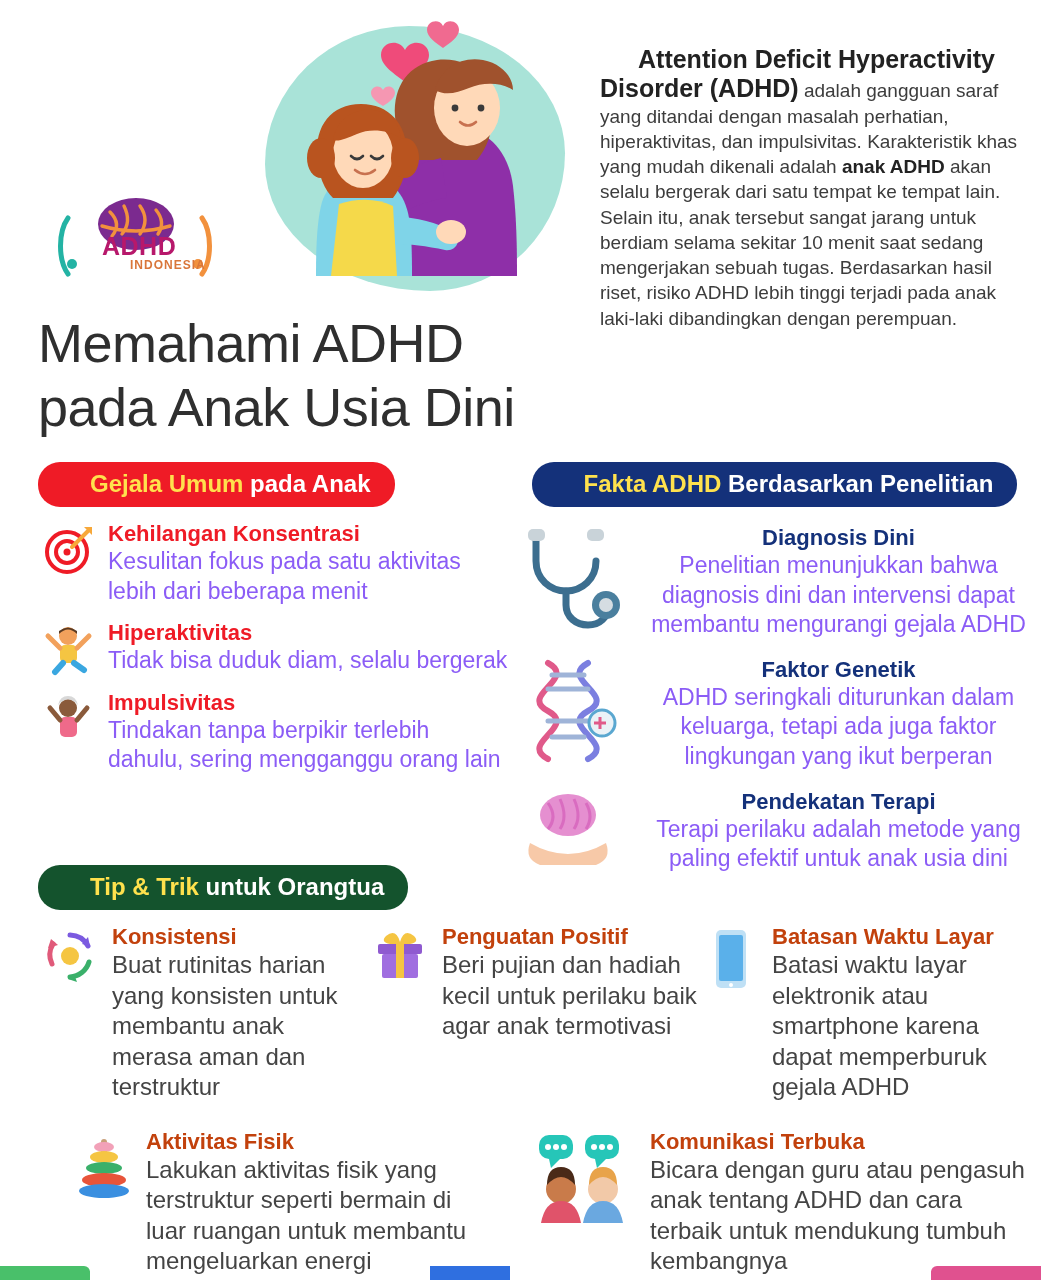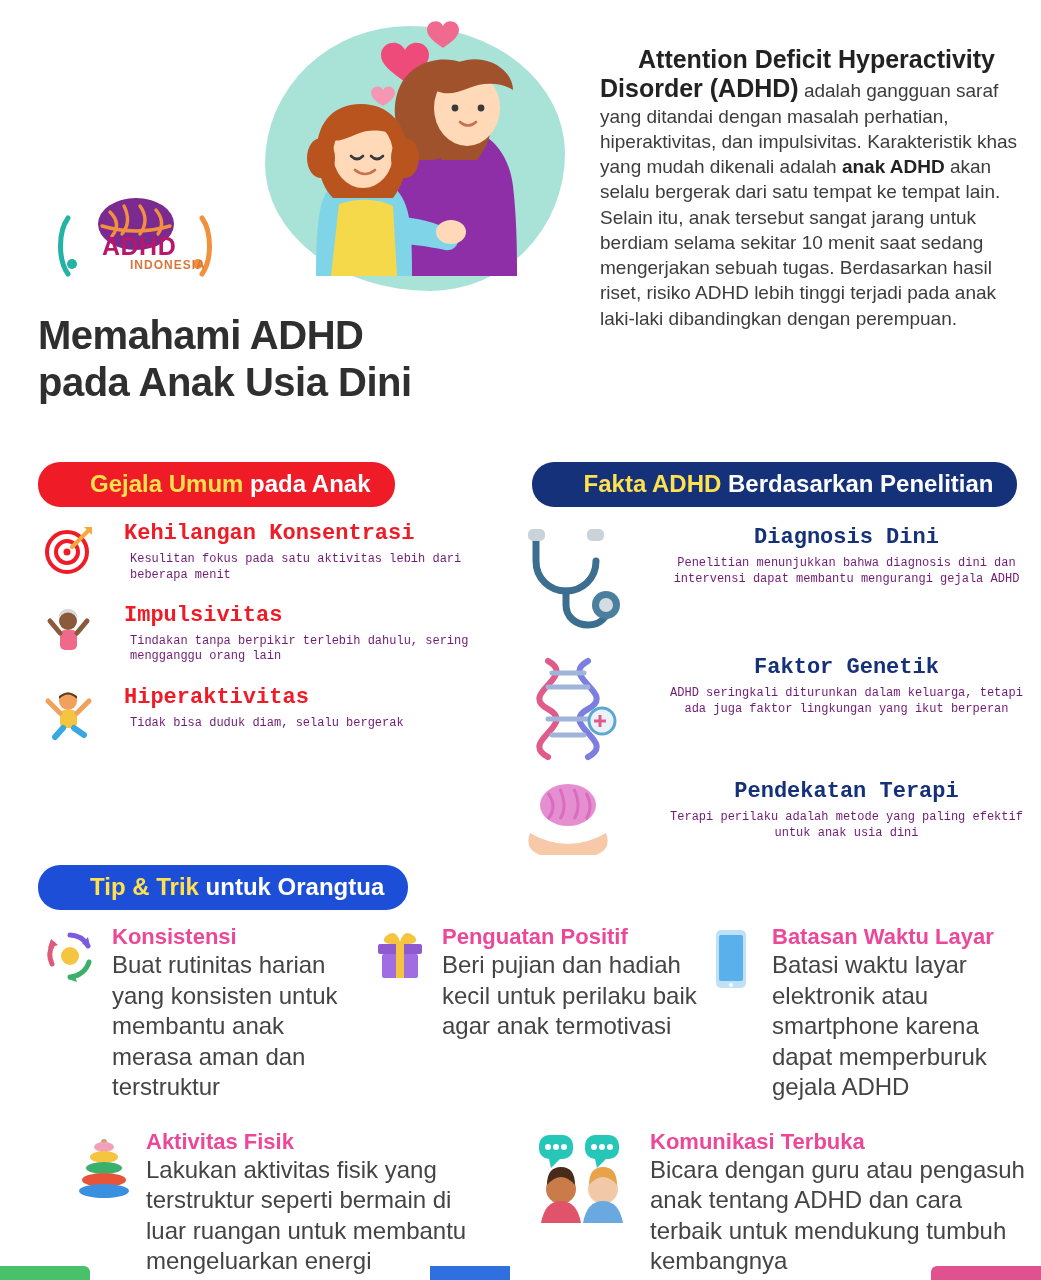--- a/index.html
+++ b/index.html
@@ -35,61 +35,61 @@
     position:absolute; left:50px; top:40px;
     font-size:25px; font-weight:bold; color:#b7186b; letter-spacing:0.5px;
   }
   .logo-sub {
     position:absolute; left:78px; top:66px;
     font-size:12px; font-weight:bold; color:#d9763a; letter-spacing:1px;
   }
 
   .main-title {
     position:absolute; left:38px; top:312px;
-    font-size:40px; line-height:1.18; font-weight:bold; color:#2f2f2f;
+    font-size:54px; line-height:1.18; font-weight:normal; color:#2f2f2f;
     letter-spacing:-0.5px;
   }
 
   .intro {
     font-size:19px; line-height:1.33; color:#3c3c3c;
   }
   .intro .lead { font-weight:bold; font-size:25px; line-height:1.15; color:#222;margin-left:38px; }
   .intro b { font-weight:bold; color:#222; }
 
   
   .banner {
     display:inline-block; border-radius:22px; padding:8px 24px 9px 24px;
     font-size:24px; font-weight:bold; color:#ffffff; white-space:nowrap;
   }
   .banner .hl { color:#ffe14d;margin-left:28px; }
   .banner.red { background:#ef1b26; }
   .banner.blue { background:#14317a; }
-  .banner.teal { background:#1d4ed8; }
+  .banner.teal { background:#14532d; }
   .banner.teal .hl { color:#ffe14d; }
 
   
   .cols { position:absolute; top:462px; left:0; width:1041px; }
   .col-left { position:absolute; left:38px; top:0; width:470px; }
   .col-right { position:absolute; left:508px; top:0; width:533px;text-align:center; }
 
-  .item { display:flex; gap:24px; margin-top:14px;font-family:Liberation Mono, monospace; }
+  .item { display:flex; gap:8px; margin-top:14px; }
   .item .icon { flex:0 0 auto; width:62px; display:flex; justify-content:center; align-items:flex-start; padding-top:2px; }
   .item .txt { flex:1 1 auto; }
   .item h4 { margin:0 0 1px 0; font-size:22px; font-weight:bold; line-height:1.15; }
-  .item p { margin:6px; font-size:12px; line-height:1.27; color:#701a75; }
+  .item p { margin:0; font-size:23px; line-height:1.27; color:#8b5cf6; }
 
   .c-red h4 { color:#ef1b26; }
   .c-blue h4 { color:#14317a; }
 
   
   .tips { position:absolute; left:38px; top:865px; width:1003px; }
   .tips-row { display:flex; margin-top:14px; }
   .tip { display:flex; gap:10px; }
   .tip .icon { flex:0 0 auto; width:64px; display:flex; justify-content:center; padding-top:4px; }
-  .tip h4 { margin:0 0 1px 0; font-size:22px; font-weight:bold; color:#ec4899; line-height:1.15; }
+  .tip h4 { margin:0 0 1px 0; font-size:22px; font-weight:bold; color:#c2410c; line-height:1.15; }
   .tip p { margin:0; font-size:24px; line-height:1.27; color:#444; }
 
   .bottom-strip {
     position:absolute; left:0; bottom:0; width:1041px; height:16px;
   }
   .strip-green { position:absolute; left:0; bottom:0; width:90px; height:14px; background:#49c06a; border-radius:0 6px 0 0;}
   .strip-blue { position:absolute; left:430px; bottom:0; width:80px; height:14px; background:#2f6fe0; }
   .strip-pink { position:absolute; right:0; bottom:0; width:110px; height:14px; background:#e0518f; border-radius:6px 0 0 0;}
 </style>
 </head>
@@ -188,48 +188,48 @@
       </div>
       <div class="txt">
         <h4>Kehilangan Konsentrasi</h4>
         <p>Kesulitan fokus pada satu aktivitas lebih dari beberapa menit</p>
       </div>
     </div>
 
     <div class="item c-red">
       <div class="icon">
         <svg width="54" height="54" viewBox="0 0 54 54">
-          <circle cx="26" cy="16" r="9" fill="#8a5a3b"></circle>
-          <path d="M16 13 q10-11 20 0 q-2-9 -10-9 q-8 0 -10 9z" fill="#d8d8d8"></path>
-          <rect x="18" y="25" width="17" height="20" rx="5" fill="#ef6a8a"></rect>
-          <path d="M18 28 L8 16" stroke="#8a5a3b" stroke-width="5" stroke-linecap="round"></path>
-          <path d="M35 28 L45 16" stroke="#8a5a3b" stroke-width="5" stroke-linecap="round"></path>
-        </svg>
-      </div>
-      <div class="txt">
-        <h4>Impulsivitas</h4>
-        <p>Tindakan tanpa berpikir terlebih dahulu, sering mengganggu orang lain</p>
-      </div>
-    </div>
-
-    <div class="item c-red">
-      <div class="icon">
-        <svg width="54" height="54" viewBox="0 0 54 54">
           <circle cx="26" cy="14" r="9" fill="#f2a15c"></circle>
           <path d="M17 12 q9-9 18 0 l0-3 q-9-7 -18 0z" fill="#5a3a22"></path>
           <rect x="18" y="23" width="17" height="18" rx="5" fill="#f5c542"></rect>
           <path d="M18 26 L6 14" stroke="#f2a15c" stroke-width="5" stroke-linecap="round"></path>
           <path d="M35 26 L47 14" stroke="#f2a15c" stroke-width="5" stroke-linecap="round"></path>
           <path d="M21 41 L13 50" stroke="#3aa7e0" stroke-width="6" stroke-linecap="round"></path>
           <path d="M32 41 L42 48" stroke="#3aa7e0" stroke-width="6" stroke-linecap="round"></path>
         </svg>
       </div>
       <div class="txt">
         <h4>Hiperaktivitas</h4>
         <p>Tidak bisa duduk diam, selalu bergerak</p>
+      </div>
+    </div>
+
+    <div class="item c-red">
+      <div class="icon">
+        <svg width="54" height="54" viewBox="0 0 54 54">
+          <circle cx="26" cy="16" r="9" fill="#8a5a3b"></circle>
+          <path d="M16 13 q10-11 20 0 q-2-9 -10-9 q-8 0 -10 9z" fill="#d8d8d8"></path>
+          <rect x="18" y="25" width="17" height="20" rx="5" fill="#ef6a8a"></rect>
+          <path d="M18 28 L8 16" stroke="#8a5a3b" stroke-width="5" stroke-linecap="round"></path>
+          <path d="M35 28 L45 16" stroke="#8a5a3b" stroke-width="5" stroke-linecap="round"></path>
+        </svg>
+      </div>
+      <div class="txt">
+        <h4>Impulsivitas</h4>
+        <p>Tindakan tanpa berpikir terlebih dahulu, sering mengganggu orang lain</p>
       </div>
     </div>
   </div>
 
   <div class="col-right">
     <div class="banner blue">
       <span class="hl">Fakta ADHD</span><span> Berdasarkan Penelitian</span>
     </div>
 
     <div class="item c-blue" style="margin-top:18px">

